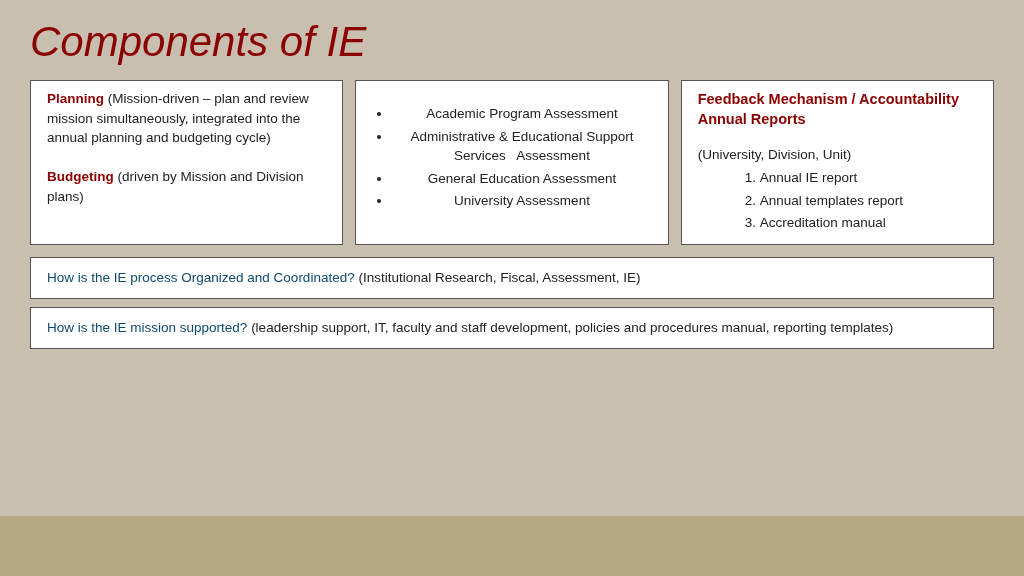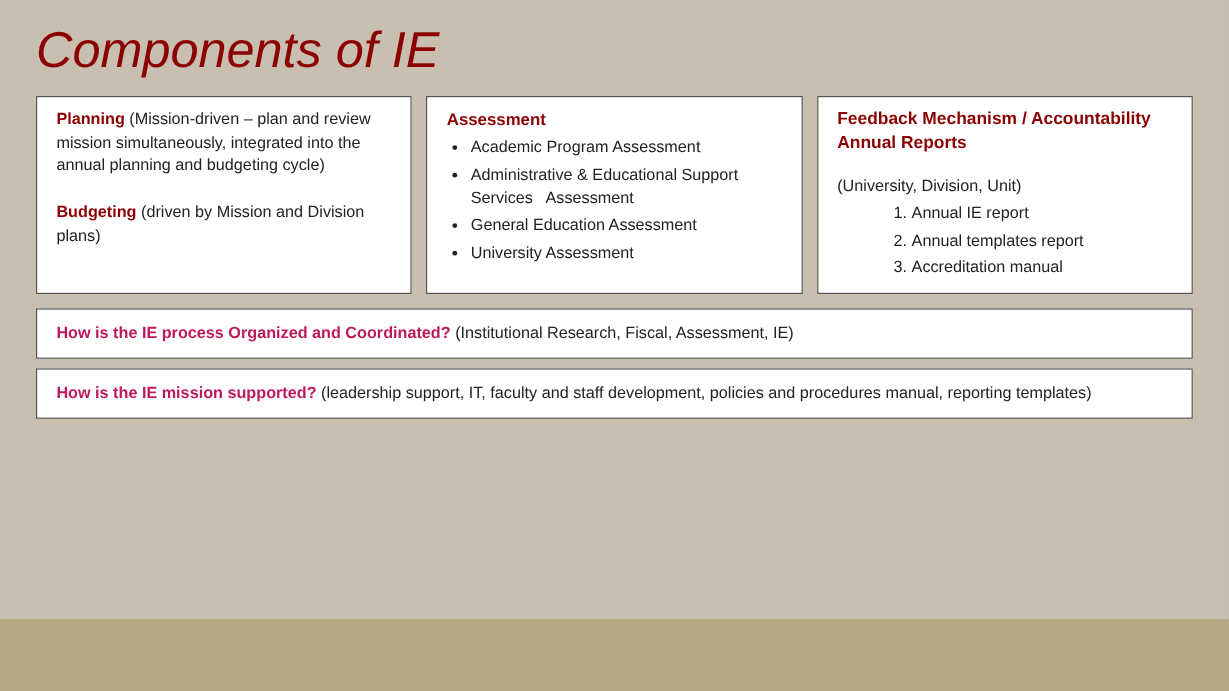--- a/index.html
+++ b/index.html
@@ -64,21 +64,22 @@
     .card-title {
       color: #8b0000;
       font-weight: 700;
       font-size: 14px;
       margin-bottom: 4px;
     }
 
     .card ul {
       list-style: disc;
       padding-left: 20px;
-      margin-top: 0;
+      margin-top: 15px;
+      text-align: center;
     }
 
     .card ul li {
       margin-bottom: 3px;
     }
 
     .card ol {
       padding-left: 22px;
       margin-top: 4px;
     }
@@ -112,22 +113,22 @@
     .bottom-box {
       background: white;
       border: 1.5px solid #555;
       padding: 10px 16px;
       font-size: 13.5px;
       line-height: 1.5;
       color: #222;
     }
 
     .bottom-box .highlight {
-      color: #be185d;
-      font-weight: 700;
+      color: #0c4a6e;
+      font-weight: 400;
     }
   </style>
 </head>
 <body>
 
 <div class="page-bg">
 
   <h1 class="title">Components of IE</h1>
 
   <div class="cards-row">
@@ -138,21 +139,20 @@
         <span> (Mission-driven – plan and review mission simultaneously, integrated into the annual planning and budgeting cycle)</span>
       </p>
       <br>
       <p>
         <span class="highlight">Budgeting</span>
         <span> (driven by Mission and Division plans)</span>
       </p>
     </div>
 
     <div class="card">
-      <div class="card-title">Assessment</div>
       <ul>
         <li>Academic Program Assessment</li>
         <li>Administrative &amp; Educational Support Services &nbsp; Assessment</li>
         <li>General Education Assessment</li>
         <li>University Assessment</li>
       </ul>
     </div>
 
     <div class="card">
       <div class="red-title-block">Feedback Mechanism / Accountability Annual Reports</div>

